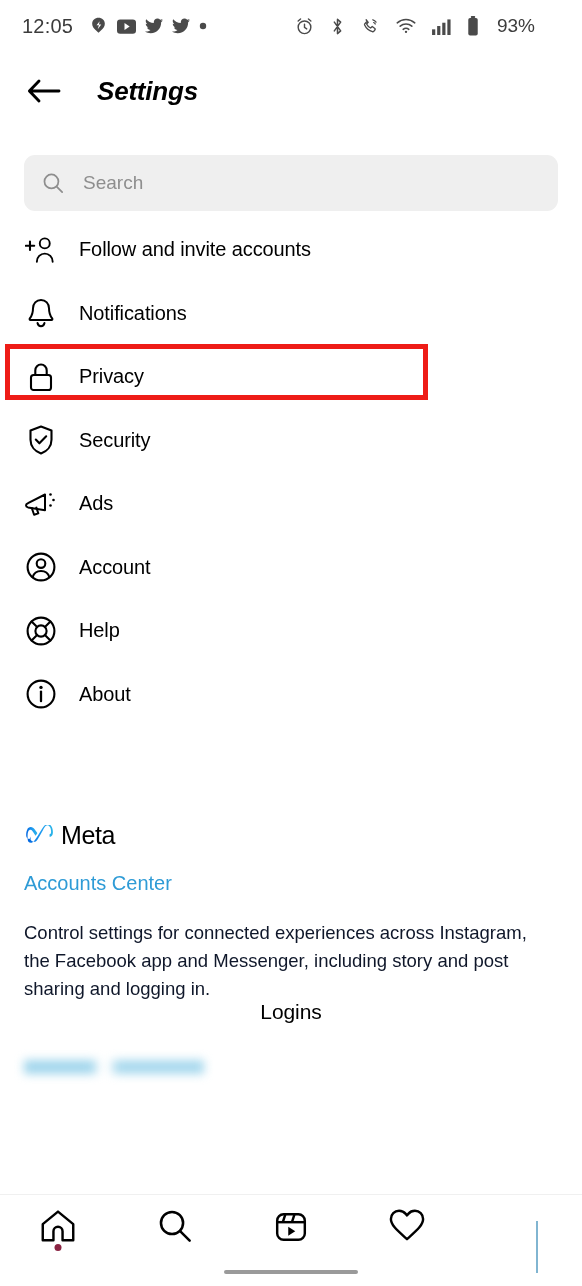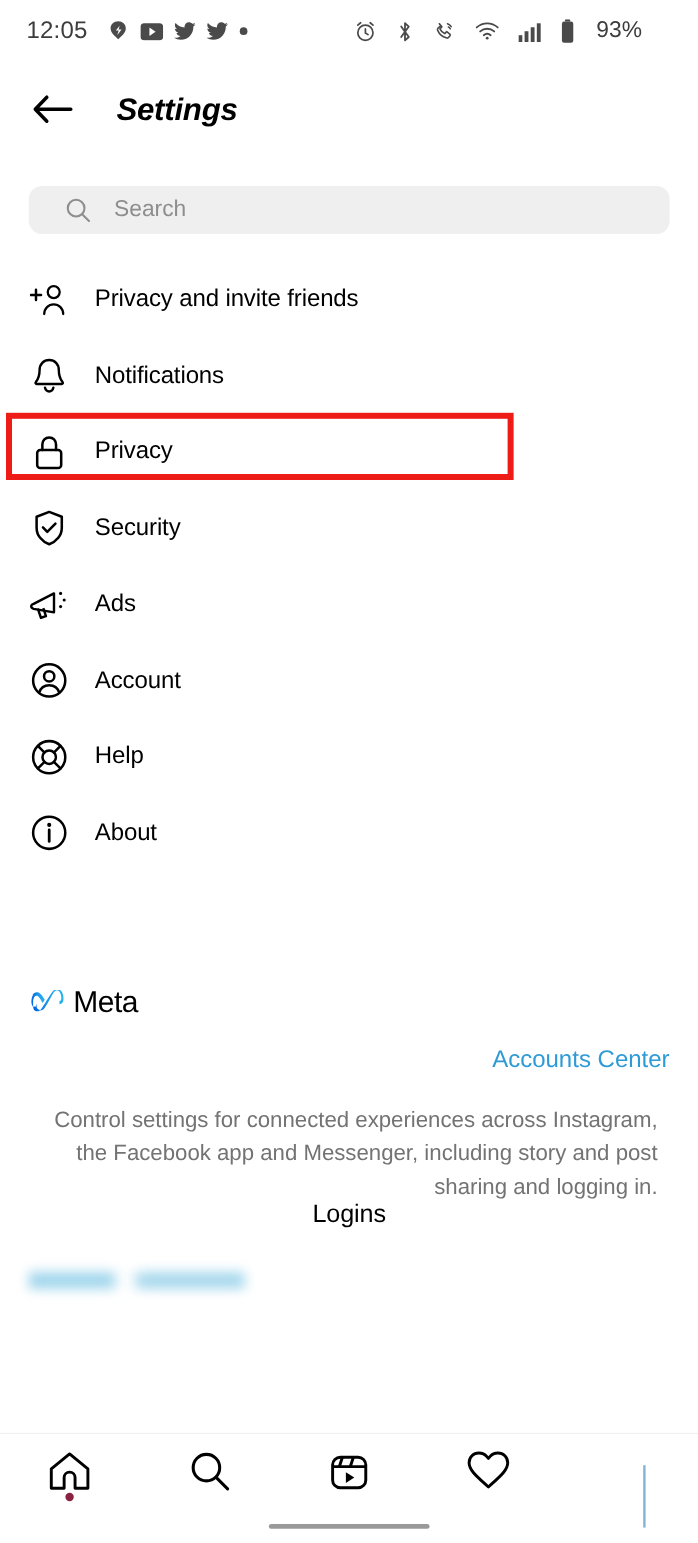--- a/index.html
+++ b/index.html
@@ -51,24 +51,24 @@
     cursor: pointer;
   }
   .page-title {
     font-size: 26px; font-weight: bold; color: #000000;
     margin-left: 33px; letter-spacing: -0.2px; font-style: italic;
   }
 
   
   .search-wrap {
     position: absolute; top: 155px; left: 24px;
-    width: 534px; height: 40px;
+    width: 534px; height: 56px;
     background: #efefef; border-radius: 11px;
     display: flex; align-items: center;
-    padding: 0 30px;
+    padding: 0 18px;
     cursor: text;
   }
   .search-placeholder {
     font-size: 19px; color: #8e8e8e; margin-left: 19px;
   }
 
   
   .menu {
     position: absolute; top: 218px; left: 0; width: 582px;
   }
@@ -93,35 +93,35 @@
     position: absolute;
     left: 5px; top: 344px;
     width: 423px; height: 56px;
     border: 5px solid #ee1c17;
     pointer-events: none;
     z-index: 20;
   }
 
   
   .meta-section {
-    position: absolute; top: 818px; left: 24px; width: 534px; text-align: right;
+    position: absolute; top: 818px; left: 24px; width: 534px;
   }
   .meta-logo-row {
     display: flex; align-items: center; height: 34px;
   }
   .meta-word {
     font-size: 25px; color: #000000; margin-left: 7px;
     letter-spacing: -0.4px;
   }
   .link-blue {
     font-size: 20px; color: #2e9bd6; margin-top: 20px;
     display: block; cursor: pointer;
   }
   .meta-desc {
-    font-size: 18.5px; color: #737373; line-height: 28px;
+    font-size: 18.5px; color: #0f172a; line-height: 28px;
     margin-top: 24px; width: 524px;
   }
 
   
   .logins-section {
     position: absolute; top: 1000px; left: 24px; width: 534px; text-align: center;
   }
   .logins-title {
     font-size: 21px; color: #000000; font-weight: 400;
     letter-spacing: -0.1px;
@@ -262,21 +262,21 @@
   <div class="menu">
 
     <div class="menu-item">
       <span class="menu-icon">
         <svg width="32" height="30" viewBox="0 0 34 30">
           <circle cx="21" cy="8" r="5.3" fill="none" stroke="#000" stroke-width="2"></circle>
           <path d="M12.6 27.5c0-5 3.8-8.6 8.4-8.6s8.4 3.6 8.4 8.6" fill="none" stroke="#000" stroke-width="2" stroke-linecap="round"></path>
           <path d="M5.3 6v9M0.8 10.5h9" stroke="#000" stroke-width="2.2" stroke-linecap="round"></path>
         </svg>
       </span>
-      <span class="menu-label">Privacy and invite friends</span>
+      <span class="menu-label">Follow and invite accounts</span>
     </div>
 
     <div class="menu-item">
       <span class="menu-icon">
         <svg width="30" height="32" viewBox="0 0 28 32">
           <path d="M14 3c-4.7 0-8 3.6-8 8.3 0 6.2-1.8 8.4-3.2 10.2-.5.6-.1 1.5.7 1.5h21c.8 0 1.2-.9.7-1.5-1.4-1.8-3.2-4-3.2-10.2C22 6.6 18.7 3 14 3z" fill="none" stroke="#000" stroke-width="2"></path>
           <path d="M10.5 26c.4 1.9 1.8 3.2 3.5 3.2s3.1-1.3 3.5-3.2" fill="none" stroke="#000" stroke-width="2" stroke-linecap="round"></path>
         </svg>
       </span>
       <span class="menu-label">Notifications</span>

